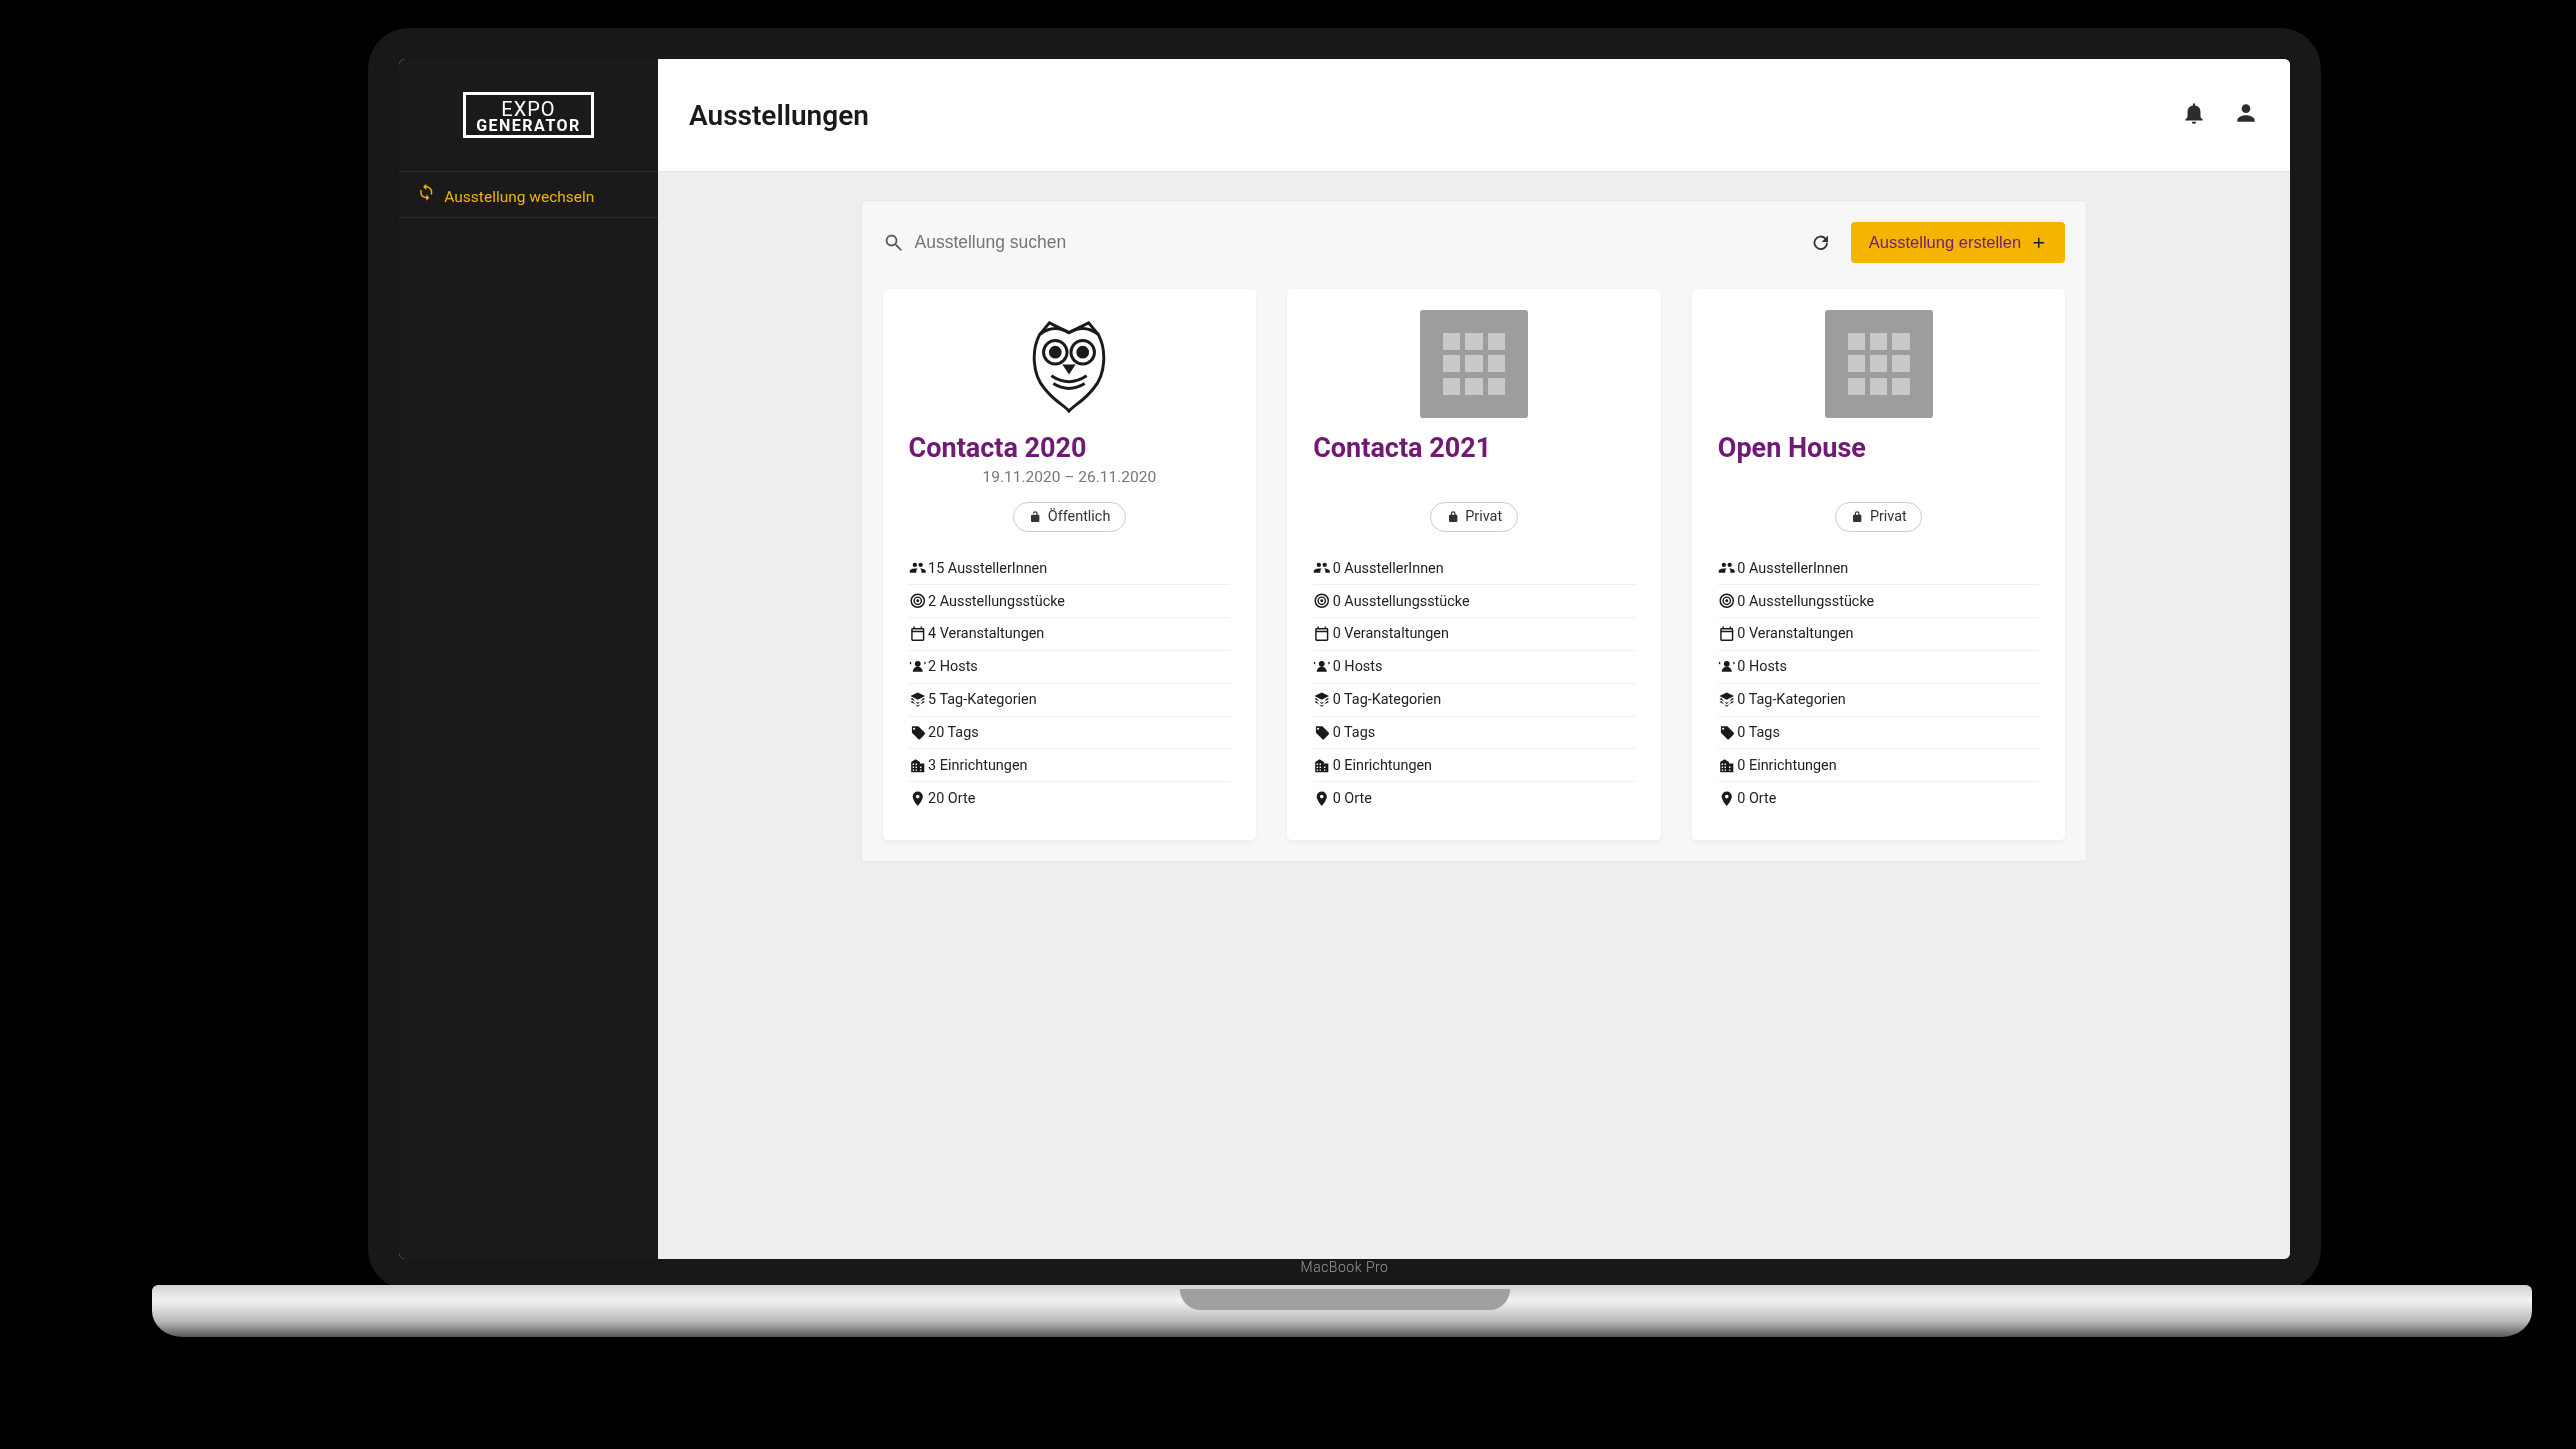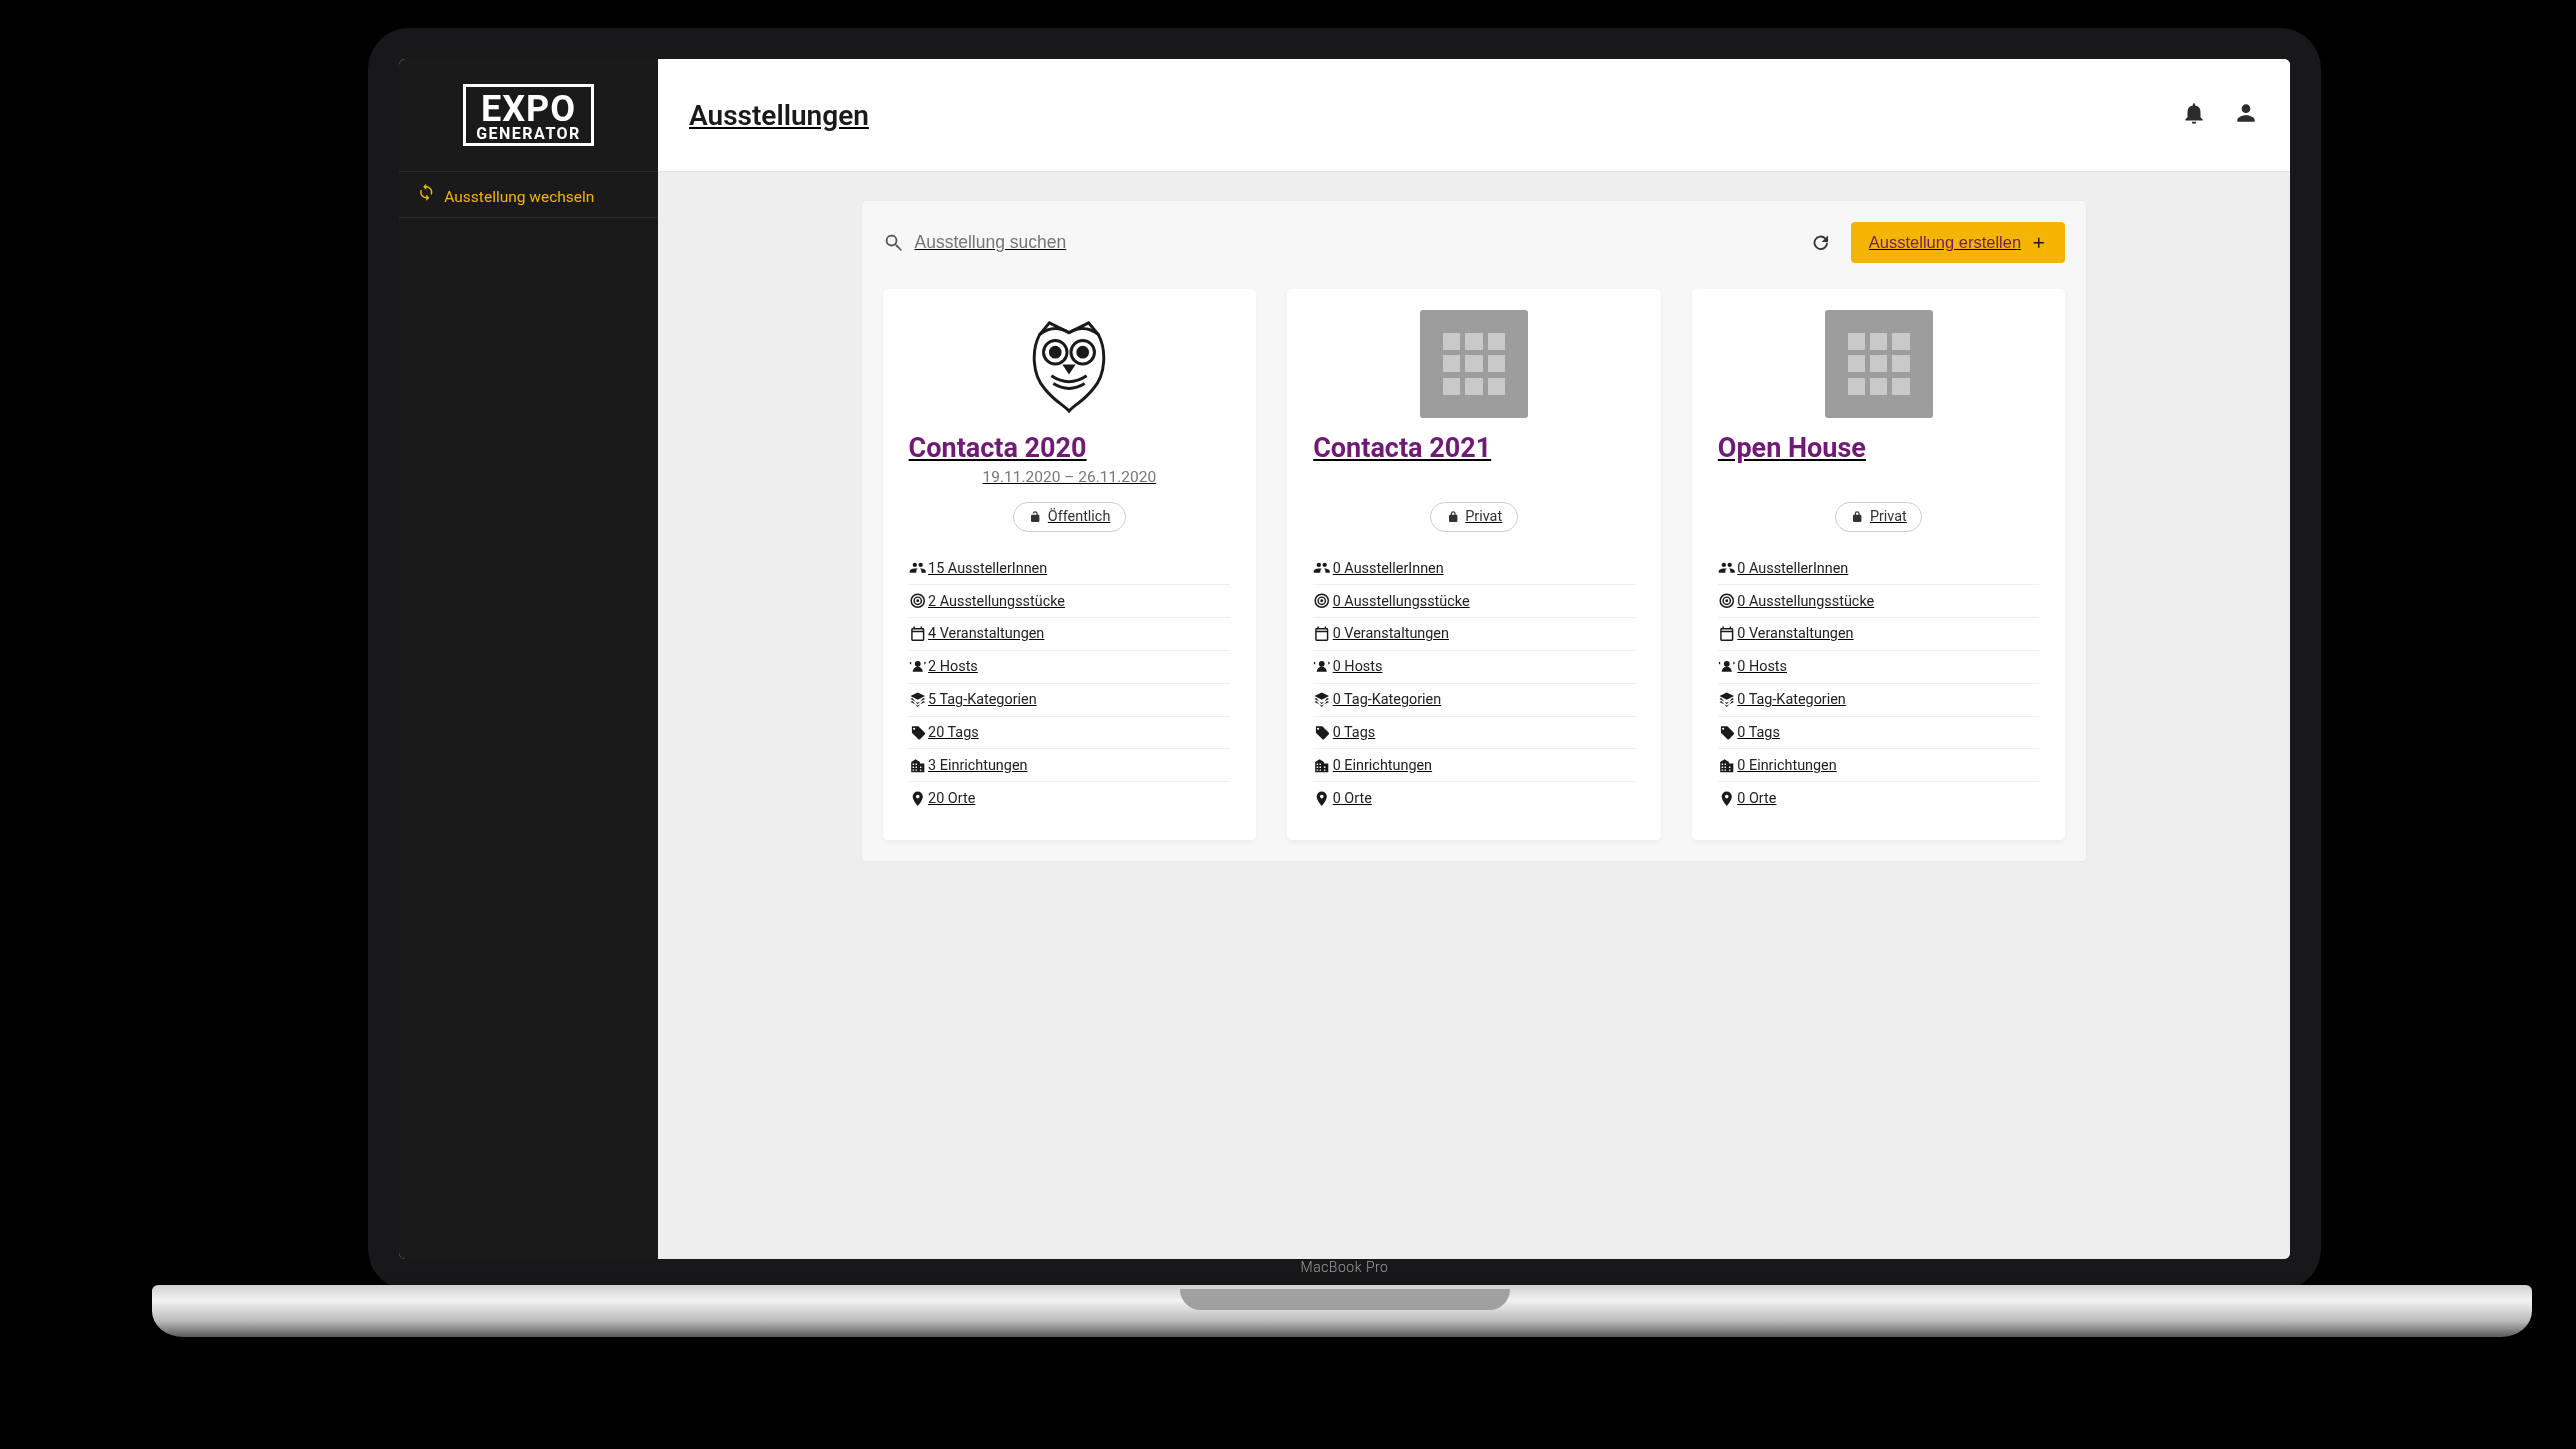--- a/index.html
+++ b/index.html
@@ -86,22 +86,22 @@
     justify-content: center;
     border-bottom: 0.5px solid #2c2c2c;
   }
   .sidebar .logo-box {
     border: 3.1px solid #fff;
     padding: 3.1px 10.3px 1px;
     text-align: center;
     line-height: 1;
   }
   .sidebar .logo-top {
-    font-size: 36px;
-    font-weight: 700;
+    font-size: 20px;
+    font-weight: 400;
     letter-spacing: 1px;
   }
   .sidebar .logo-bot {
     font-size: 16px;
     font-weight: 700;
     letter-spacing: 1.5px;
     margin-top: -1px;
   }
   .sidebar .nav-item {
     display: flex;
@@ -114,21 +114,20 @@
     cursor: pointer;
   }
   .sidebar .nav-item svg { width: 18.5px; height: 18.5px; fill: #f4b400; }
 
   .main {
     flex: 1;
     display: flex;
     flex-direction: column;
     background: #eee;
     min-width: 0;
-    text-decoration: underline;
   }
   .topbar {
     height: 113px;
     background: #fff;
     display: flex;
     align-items: center;
     justify-content: space-between;
     padding: 0 31px;
     border-bottom: 0.5px solid #e3e3e3;
   }

